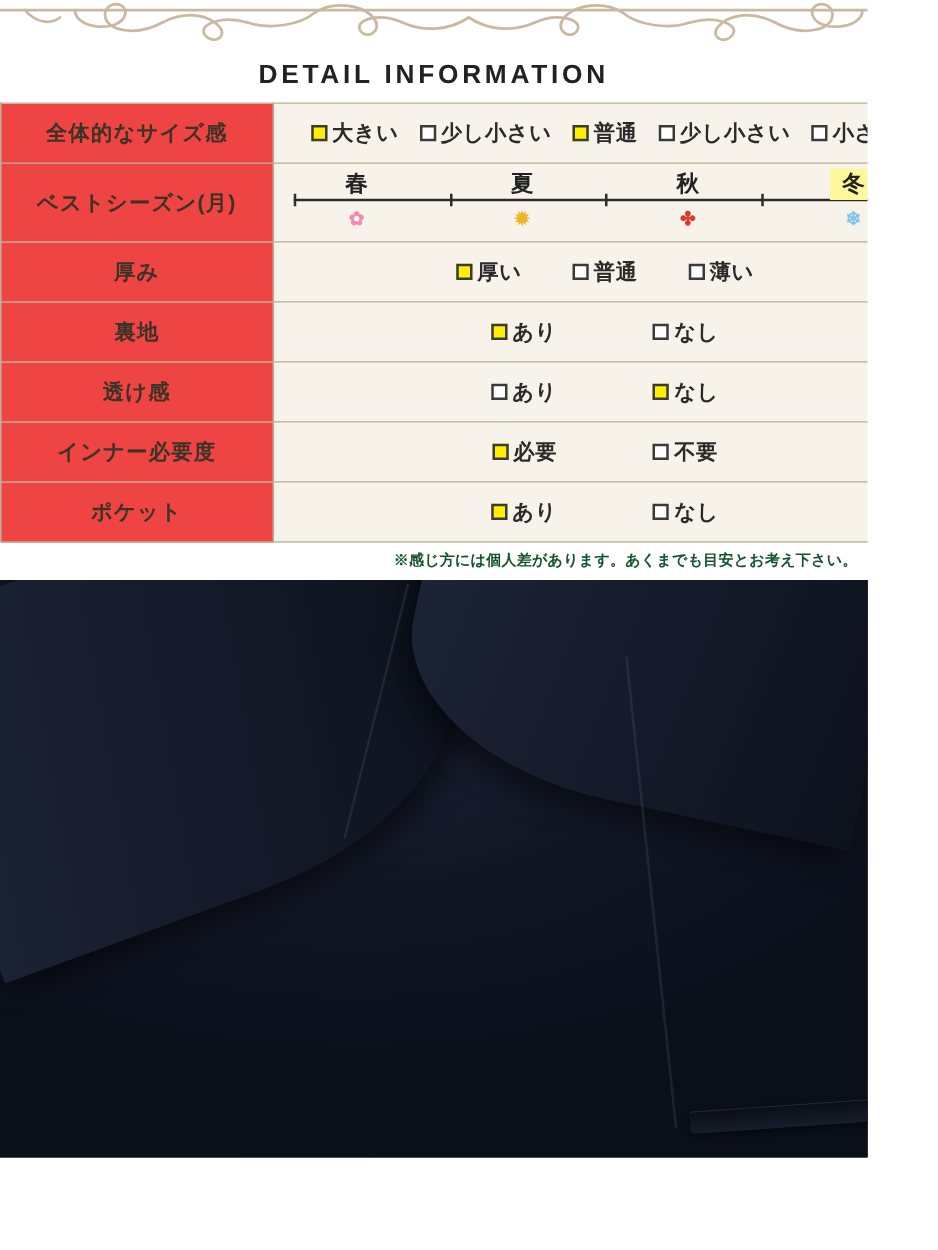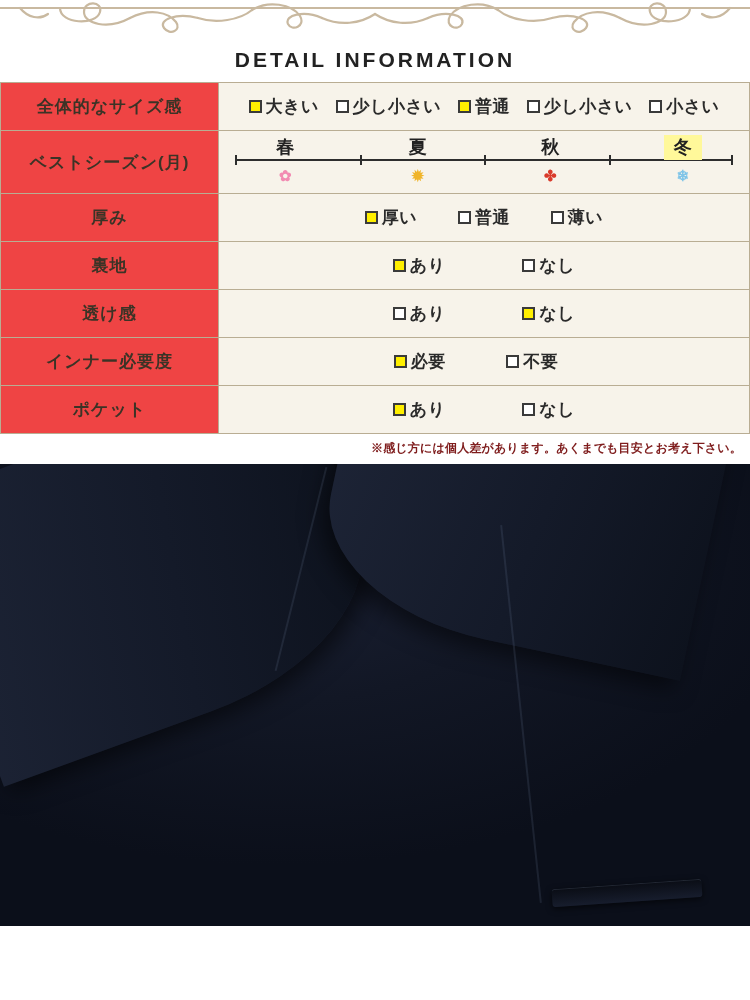--- a/index.html
+++ b/index.html
@@ -4,21 +4,21 @@
 <style>
   * { box-sizing: border-box; }
   html, body {
     margin: 0; padding: 0;
     width: 750px; height: 1000px;
     background: #ffffff;
     font-family: "Liberation Sans", sans-serif;
   }
   #page {
     position: relative;
-    width: 750px; height: 1000px;
+    width: 694px; height: 1000px;
     overflow: hidden;
   }
 
   
   .ornament {
     position: relative;
     height: 46px;
     width: 750px;
     background: #ffffff;
     overflow: hidden;
@@ -127,21 +127,21 @@
   .tick {
     position: absolute;
     top: -4px;
     width: 2px; height: 10px;
     background: #2d2d2d;
   }
 
   .note {
     text-align: right;
     font-size: 12px;
-    color: #7f1d1d;
+    color: #14532d;
     padding: 6px 8px 7px 0;
     font-weight: bold;
     letter-spacing: 0.2px;
   }
 
   
   .photo {
     position: relative;
     width: 750px;
     height: 462px;
@@ -282,21 +282,21 @@
         <td class="label">透け感</td>
         <td class="value">
           <span class="opt" style="margin:0 36px"><span class="box"></span><span>あり</span></span>
           <span class="opt sel" style="margin:0 36px"><span class="box"></span><span>なし</span></span>
         </td>
       </tr>
 
       <tr>
         <td class="label">インナー必要度</td>
         <td class="value">
-          <span class="opt sel" style="margin:0 20px"><span class="box"></span><span>必要</span></span>
+          <span class="opt sel" style="margin:0 36px"><span class="box"></span><span>必要</span></span>
           <span class="opt" style="margin:12px 36px"><span class="box"></span><span>不要</span></span>
         </td>
       </tr>
 
       <tr>
         <td class="label">ポケット</td>
         <td class="value">
           <span class="opt sel" style="margin:0 36px"><span class="box"></span><span>あり</span></span>
           <span class="opt" style="margin:0 36px"><span class="box"></span><span>なし</span></span>
         </td>

